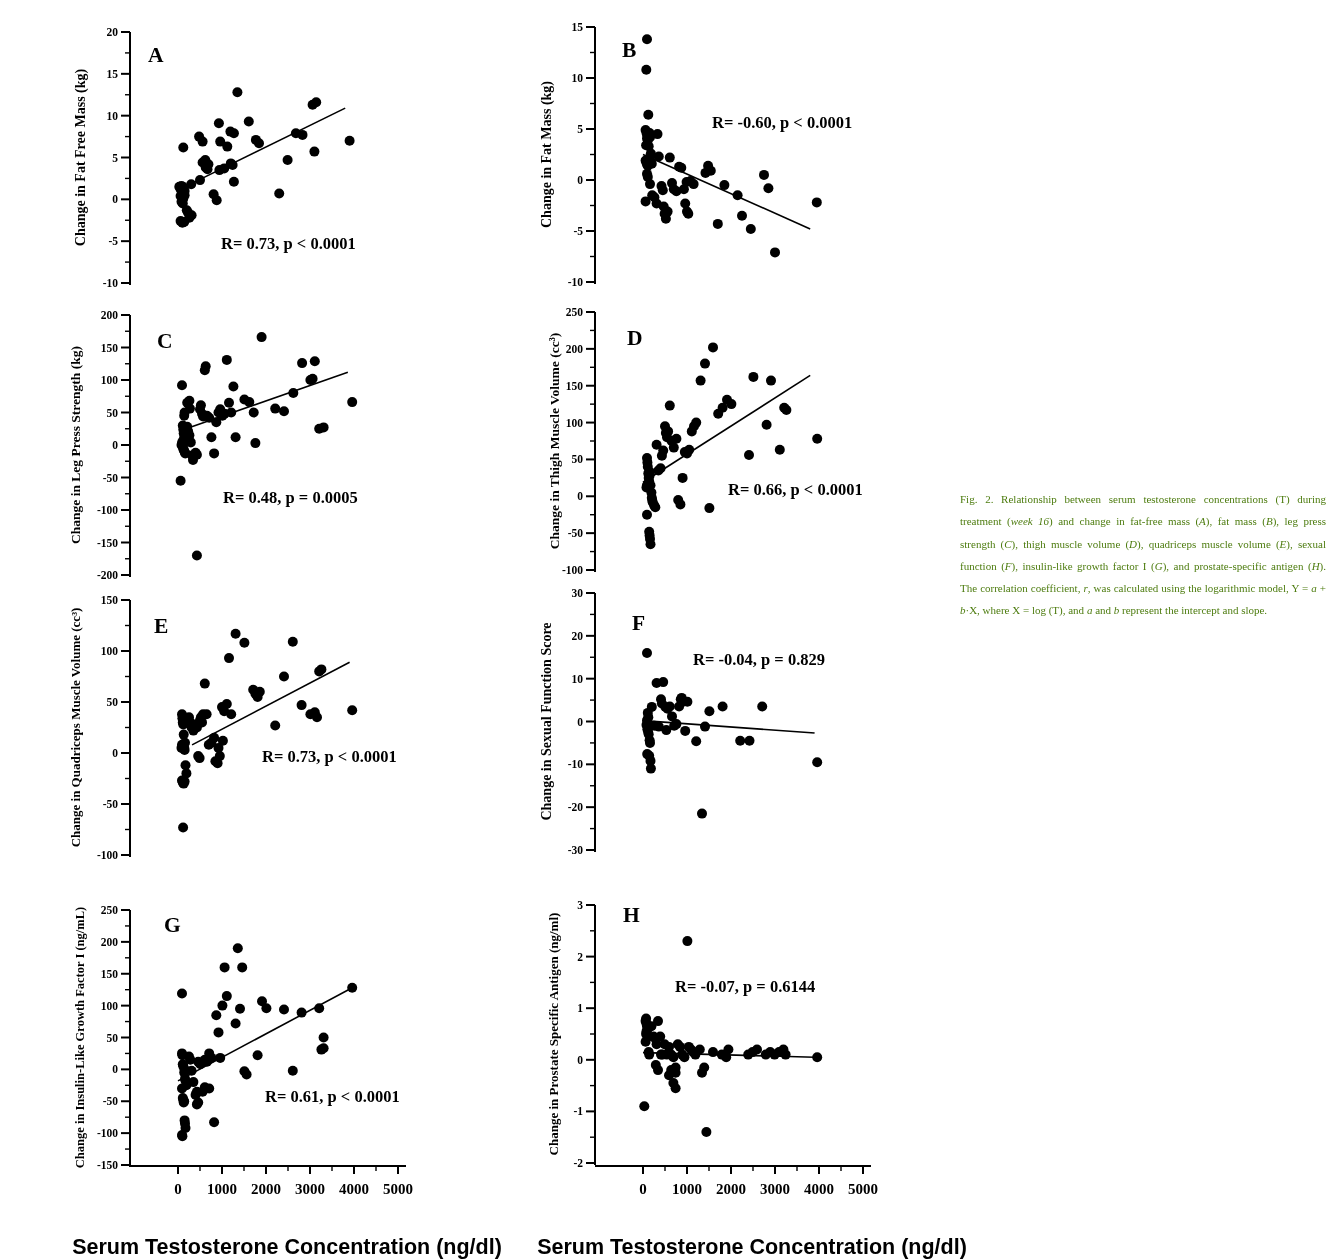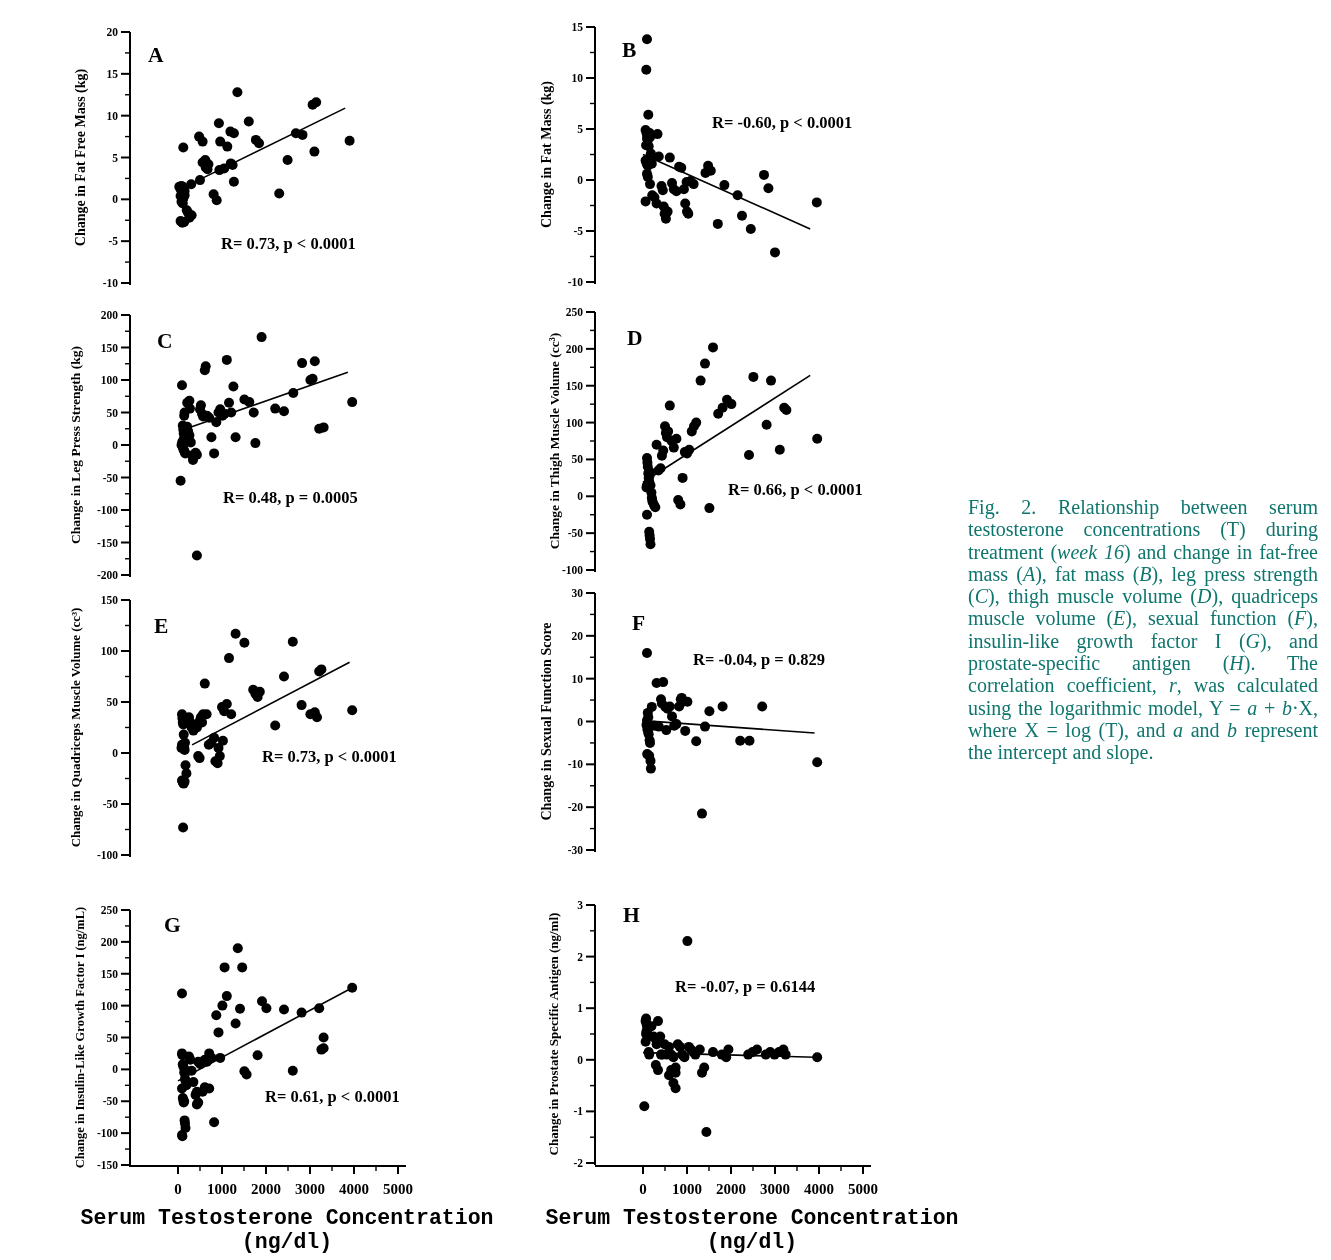--- a/index.html
+++ b/index.html
@@ -1,24 +1,24 @@
 <!DOCTYPE html>
 <html><head>
 <meta charset="utf-8">
 <style>
   html,body{margin:0;padding:0;background:#ffffff;}
   #figure{position:relative;width:1331px;height:1260px;background:#fff;overflow:hidden;
           font-family:"Liberation Serif", serif;color:#000;}
   .panel{position:absolute;margin:0;padding:0;}
   .panel svg{display:block;}
   .x-title{position:absolute;width:450px;text-align:center;font-weight:bold;
-           font-size:21.5px;font-family:Liberation Mono, monospace;color:#000;}
+           font-size:21.5px;font-family:Liberation Sans, sans-serif;color:#000;margin-top:29px;}
   #caption{position:absolute;left:956px;top:484px;width:374px;}
-  #caption p{margin:12px;font-size:20px;line-height:22.3px;text-align:justify;
-             font-family:"Liberation Serif", serif;color:#0f766e;}
+  #caption p{margin:4px;font-size:11px;line-height:22.3px;text-align:justify;
+             font-family:"Liberation Serif", serif;color:#4d7c0f;}
 </style>
 </head>
 <body>
 
 <div id="figure">
   <figure class="panel" id="panel-0" style="left: 60px; top: 14px;">
       <svg width="462" height="285">
         <text x="25" y="143.5" transform="rotate(-90 25 143.5)" text-anchor="middle" font-family="&quot;Liberation Serif&quot;, serif" font-size="14" font-weight="bold" fill="#000">Change in Fat Free Mass (kg)</text>
         <g stroke="#000" stroke-width="2">
           <line x1="70" y1="18" x2="70" y2="271"></line>

